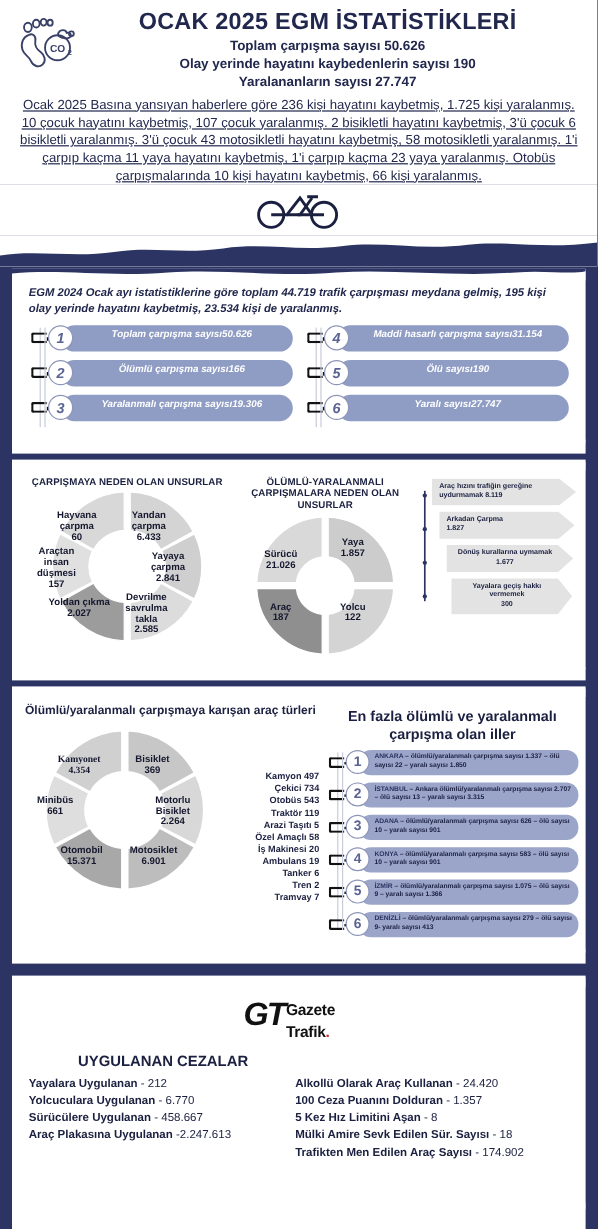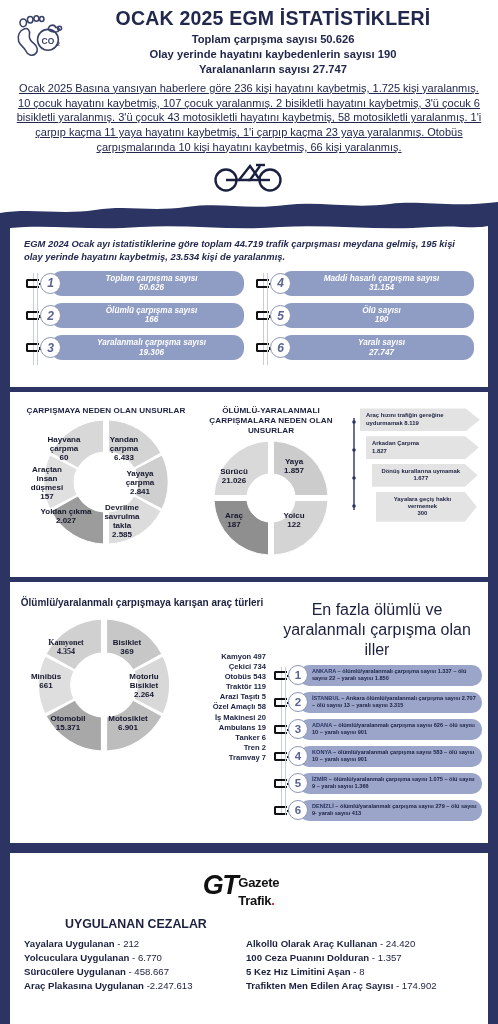--- a/index.html
+++ b/index.html
@@ -142,21 +142,21 @@
   }
   .stat-pill {
     flex: 1 1 auto;
     background: #8f9cc4;
     color: #ffffff;
     border-radius: 11px;
     margin-left: -10px;
     padding: 3px 6px 3px 14px;
     text-align: center;
     min-height: 22px;
-    display: flex; flex-direction: column; justify-content: center;
+    display: flex; flex-direction: row; justify-content: center;
   }
   .stat-pill .lbl { font-size: 8.2px; font-weight: bold; line-height: 1.15; }
   .stat-pill .val { font-size: 8.2px; font-weight: bold; line-height: 1.2; }
 
   
   .panel-causes { padding: 5px 8px 6px 8px; display: flex; gap: 2px; }
   .cause-col { position: relative; }
   .cause-col.c1 { flex: 0 0 176px; }
   .cause-col.c2 { flex: 0 0 150px; }
   .cause-col.c3 { flex: 1 1 auto; padding-top: 2px; }
@@ -220,22 +220,22 @@
     right: 2px;
     bottom: -2px;
     text-align: right;
     font-size: 7.6px;
     font-weight: bold;
     line-height: 1.33;
     color: #1b2040;
   }
 
   .cities-title {
-    font-size: 16px;
-    font-weight: normal;
+    font-size: 12px;
+    font-weight: bold;
     text-align: center;
     color: #1b2040;
     line-height: 1.25;
     margin: 3px 0 5px 0;
   }
   .city-list { position: relative; padding-left: 16px; }
   .city-list::before, .city-list::after {
     content: "";
     position: absolute;
     top: 2px; bottom: 6px;
@@ -701,20 +701,23 @@
           <div class="pen-line">
             <span>Alkollü Olarak Araç Kullanan</span><span class="pv"> - 24.420</span>
           </div>
           <div class="pen-line">
             <span>100 Ceza Puanını Dolduran</span><span class="pv"> - 1.357</span>
           </div>
           <div class="pen-line">
             <span>5 Kez Hız Limitini Aşan</span><span class="pv"> - 8</span>
           </div>
           <div class="pen-line">
+            <span>Mülki Amire Sevk Edilen Sür. Sayısı</span><span class="pv"> - 18</span>
+          </div>
+          <div class="pen-line">
             <span>Trafikten Men Edilen Araç Sayısı</span><span class="pv"> - 174.902</span>
           </div>
         </div>
       </div>
     </div>
 
     <svg class="paper-bottom-edge" viewBox="0 0 478 26" preserveAspectRatio="none" height="26">
       <path d="M0,0 L478,0 L478,6 C420,18 370,8 320,16 C270,24 215,12 165,20 C120,27 70,18 30,23 C18,24 8,22 0,24 Z" fill="#ffffff"></path>
     </svg>
   </div>

